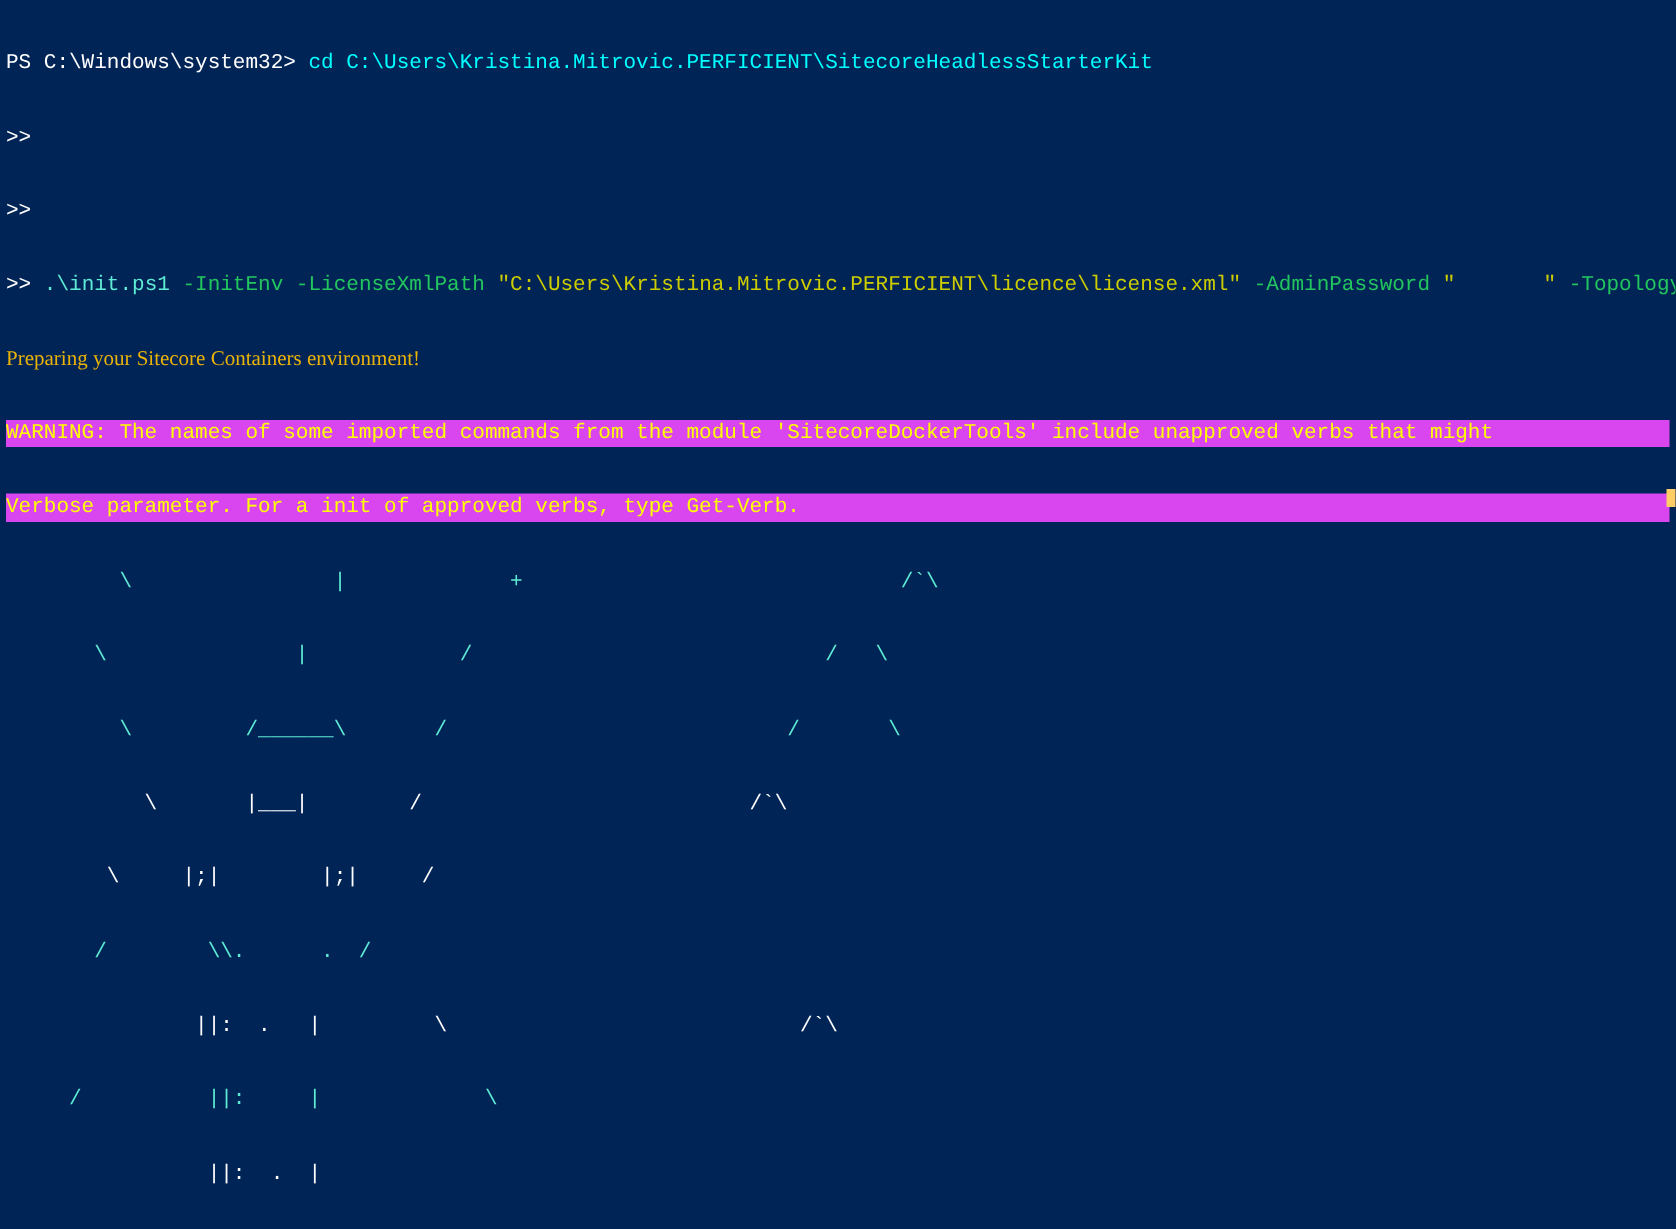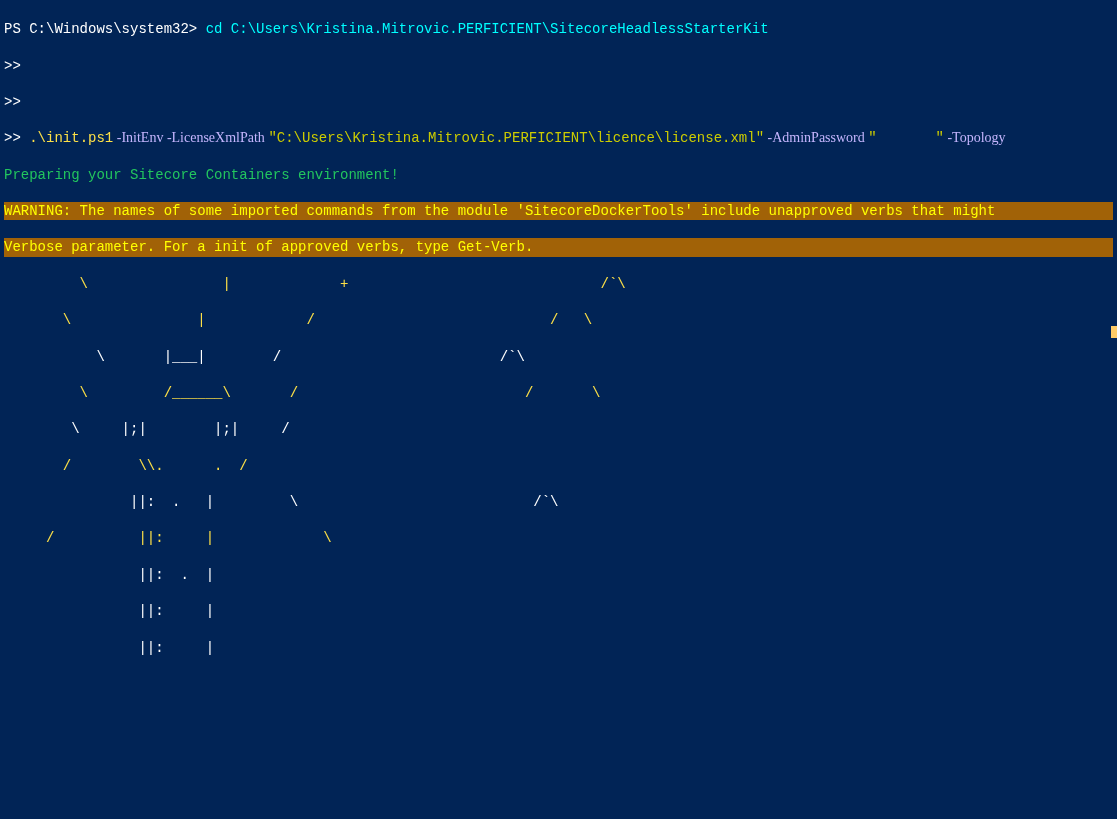--- a/index.html
+++ b/index.html
@@ -13,55 +13,55 @@
     width: 1117px;
     height: 819px;
     overflow: hidden;
   }
   .terminal {
     padding: 2px 4px;
     white-space: pre;
   }
   .white { color: #ffffff; }
   .cyan { color: #00ffff; }
-  .yellow { color: #fde047; }
-  .green { color: #22c55e; }
+  .yellow { color: #5eead4; }
+  .green { color: #eab308; font-family: Liberation Serif, serif; }
   .darkyellow { color: #cccc00; }
-  .grey { color: #c4b5fd; font-family: Liberation Serif, serif; }
+  .grey { color: #22c55e; }
   .warning-bg {
-    background: #a16207;
+    background: #d946ef;
     color: #ffff00;
     display: block;
     font-family: Liberation Mono, monospace;
   }
   .scrollbar-hint {
     position: absolute;
     right: 0;
     top: 326px;
     width: 6px;
     height: 12px;
     background: #ffcc66;
   }
-  .line { display: block; }
+  .line { display: block; margin-top: 13px; }
 </style>
 </head>
 <body>
 
 <div class="terminal">
 <span class="line"><span class="white"><span>PS C:\Windows\system32&gt; </span><span class="cyan">cd C:\Users\Kristina.Mitrovic.PERFICIENT\SitecoreHeadlessStarterKit</span></span></span>
 <span class="line white">&gt;&gt;</span>
 <span class="line white">&gt;&gt;</span>
 <span class="line"><span class="white">&gt;&gt; </span><span class="yellow">.\init.ps1</span><span class="grey"> -InitEnv -LicenseXmlPath </span><span class="darkyellow">"C:\Users\Kristina.Mitrovic.PERFICIENT\licence\license.xml"</span><span class="grey"> -AdminPassword </span><span class="darkyellow">"       "</span><span class="grey"> -Topology </span></span>
 <span class="line green">Preparing your Sitecore Containers environment!</span>
 <span class="line warning-bg">WARNING: The names of some imported commands from the module 'SitecoreDockerTools' include unapproved verbs that might</span>
 <span class="line warning-bg">Verbose parameter. For a init of approved verbs, type Get-Verb.</span>
 <span class="line yellow">         \                |             +                              /`\</span>
 <span class="line yellow">       \               |            /                            /   \</span>
+<span class="line yellow">         \         /______\       /                           /       \</span>
 <span class="line white">           \       |___|        /                          /`\</span>
-<span class="line yellow">         \         /______\       /                           /       \</span>
 <span class="line white">        \     |;|        |;|     /</span>
 <span class="line yellow">       /        \\.      .  /</span>
 <span class="line white">               ||:  .   |         \                            /`\</span>
 <span class="line yellow">     /          ||:     |             \</span>
 <span class="line white">                ||:  .  |</span>
 <span class="line white">                ||:     |</span>
 <span class="line white">                ||:     |</span>
 
 
 

